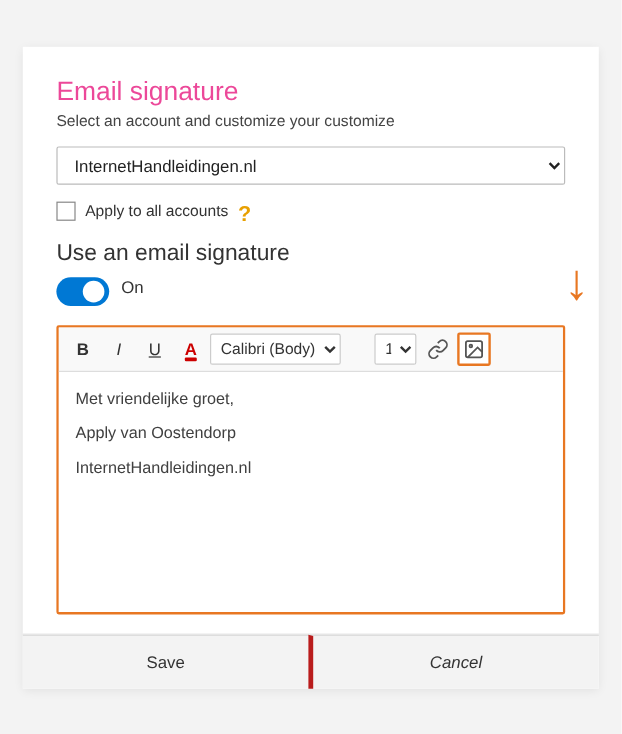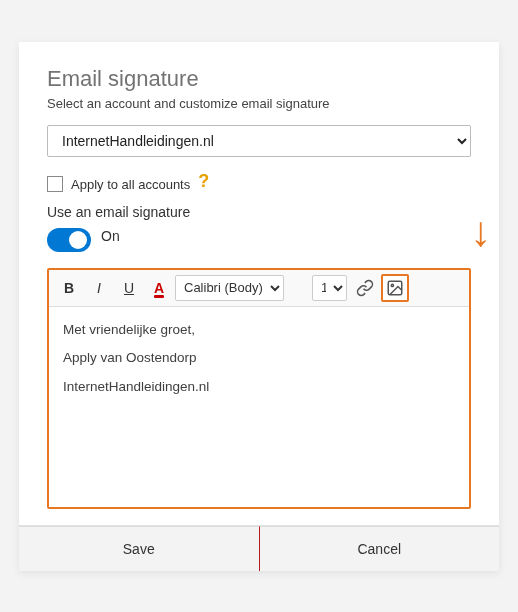--- a/index.html
+++ b/index.html
@@ -14,42 +14,42 @@
     }
     .panel {
       background: #fff;
       width: 480px;
       padding: 24px 28px 0 28px;
       box-shadow: 0 2px 8px rgba(0,0,0,0.08);
     }
     .page-title {
       font-size: 22px;
       font-weight: 300;
-      color: #737373;
+      color: #ec4899;
       margin-bottom: 4px;
     }
     .subtitle {
       font-size: 13px;
       color: #444;
       margin-bottom: 14px;
     }
     .account-select {
       width: 100%;
       padding: 6px 10px;
       border: 1px solid #bbb;
       border-radius: 2px;
       font-size: 14px;
       color: #222;
       background: #fff;
       appearance: auto;
       margin-bottom: 14px;
     }
     .apply-row {
       display: flex;
-      align-items: flex-end;
+      align-items: flex-start;
       gap: 8px;
       margin-bottom: 12px;
     }
     .checkbox {
       width: 16px;
       height: 16px;
       border: 1px solid #888;
       background: #fff;
       cursor: pointer;
     }
@@ -57,21 +57,21 @@
       font-size: 13px;
       color: #333;
     }
     .question-mark {
       color: #e8a000;
       font-size: 18px;
       font-weight: bold;
       cursor: pointer;
     }
     .use-signature-label {
-      font-size: 14px;
+      font-size: 19px;
       color: #333;
       margin-bottom: 8px;
     }
     .toggle-row {
       display: flex;
       align-items: flex-start;
       gap: 10px;
       margin-bottom: 16px;
     }
     .toggle {
@@ -187,29 +187,30 @@
       padding: 14px 0;
       text-align: center;
       font-size: 14px;
       color: #333;
       background: #f3f3f3;
       border: none;
       cursor: pointer;
       border-top: 1px solid #ddd;
     }
     .footer-btn + .footer-btn {
-      border-left: 1px solid #b91c1c;
+      border-left: 4px solid #b91c1c;
+      font-style: italic;
     }
   </style>
 </head>
 <body>
 
 <div class="panel">
   <h1 class="page-title">Email signature</h1>
-  <p class="subtitle">Select an account and customize email signature</p>
+  <p class="subtitle">Select an account and customize your customize</p>
 
   <select class="account-select">
     <option>InternetHandleidingen.nl</option>
   </select>
 
   <div class="apply-row">
     <div class="checkbox"></div>
     <span class="apply-label">Apply to all accounts</span>
     <span class="question-mark">?</span>
   </div>

